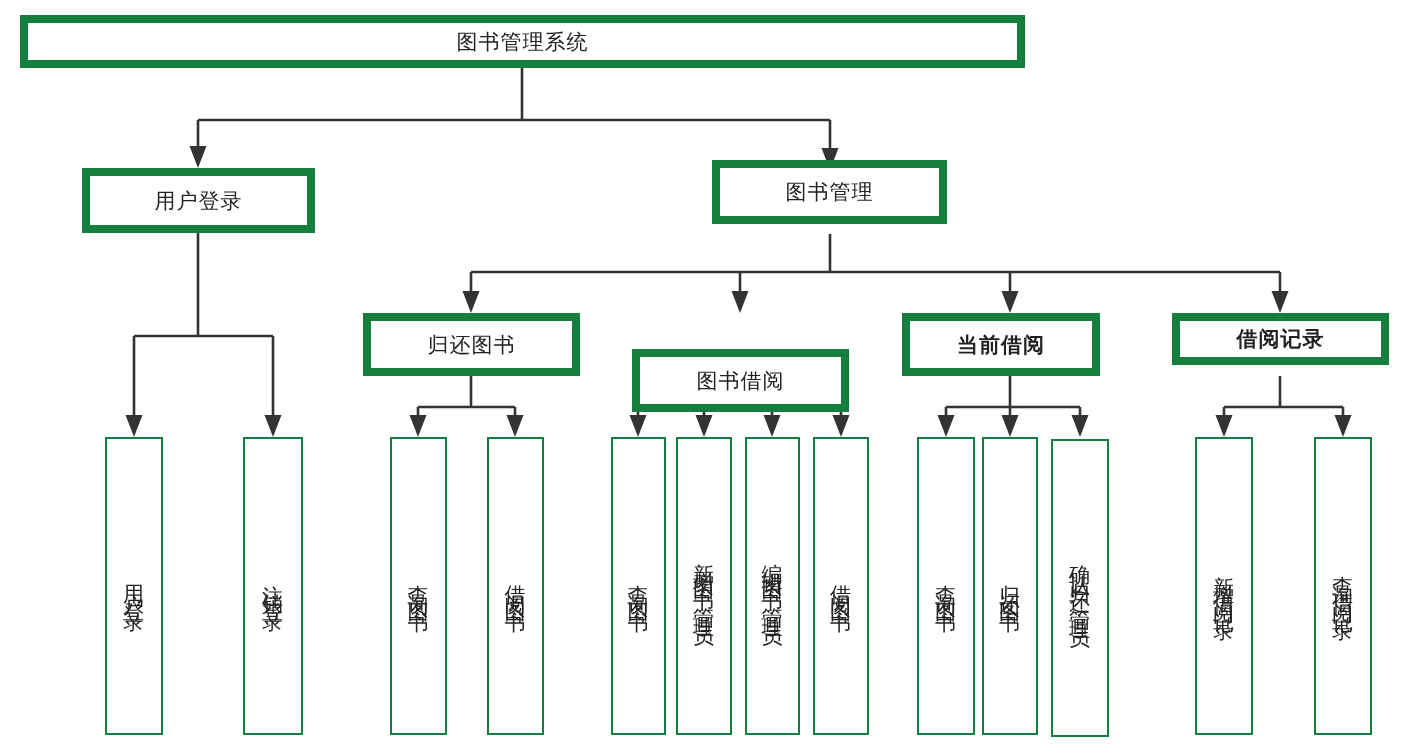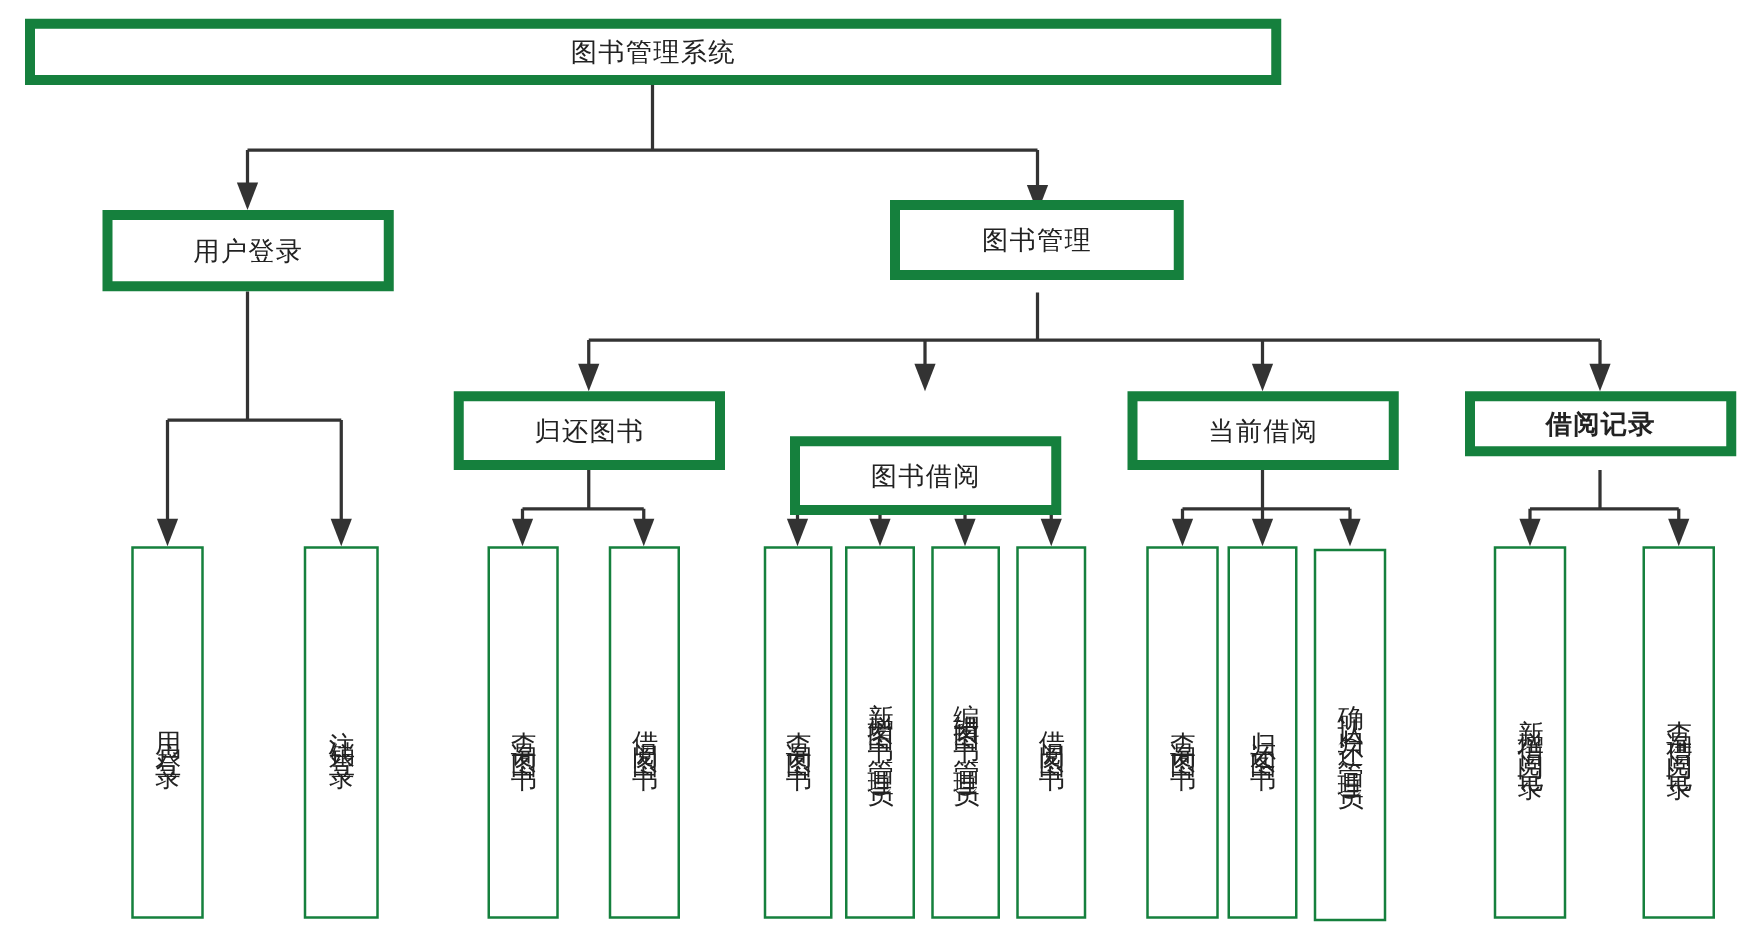--- a/index.html
+++ b/index.html
@@ -125,21 +125,21 @@
     </g>
   </svg>
 
   <div class="box" style="left:20px;top:15px;width:1005px;height:53px;">图书管理系统</div>
 
   <div class="box" style="left:82px;top:168px;width:233px;height:65px;">用户登录</div>
   <div class="box" style="left:712px;top:160px;width:235px;height:64px;">图书管理</div>
 
   <div class="box" style="left:363px;top:313px;width:217px;height:63px;">归还图书</div>
   <div class="box" style="left:632px;top:313px;width:217px;height:63px;margin-top:36px;">图书借阅</div>
-  <div class="box" style="left:902px;top:313px;width:217px;height:63px;">当前借阅</div>
+  <div class="box" style="left:902px;top:313px;width:198px;height:63px;font-weight:bold;">当前借阅</div>
   <div class="box" style="left:1172px;top:313px;width:217px;height:52px;font-weight:bold;">借阅记录</div>
 
   <div class="box leaf" style="left:105px;top:437px;width:58px;height:298px;">用户登录</div>
   <div class="box leaf" style="left:243px;top:437px;width:60px;height:298px;">注销登录</div>
 
   <div class="box leaf" style="left:390px;top:437px;width:57px;height:298px;">查询图书</div>
   <div class="box leaf" style="left:487px;top:437px;width:57px;height:298px;">借阅图书</div>
 
   <div class="box leaf" style="left:611px;top:437px;width:55px;height:298px;">查询图书</div>
   <div class="box leaf" style="left:676px;top:437px;width:56px;height:298px;">新增图书（管理员）</div>

